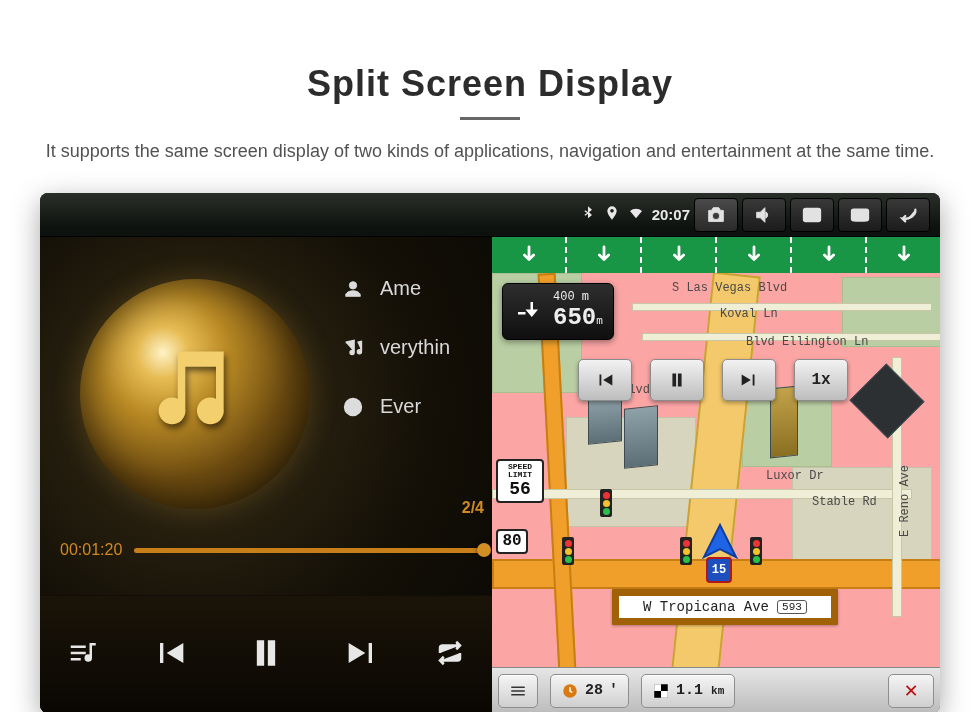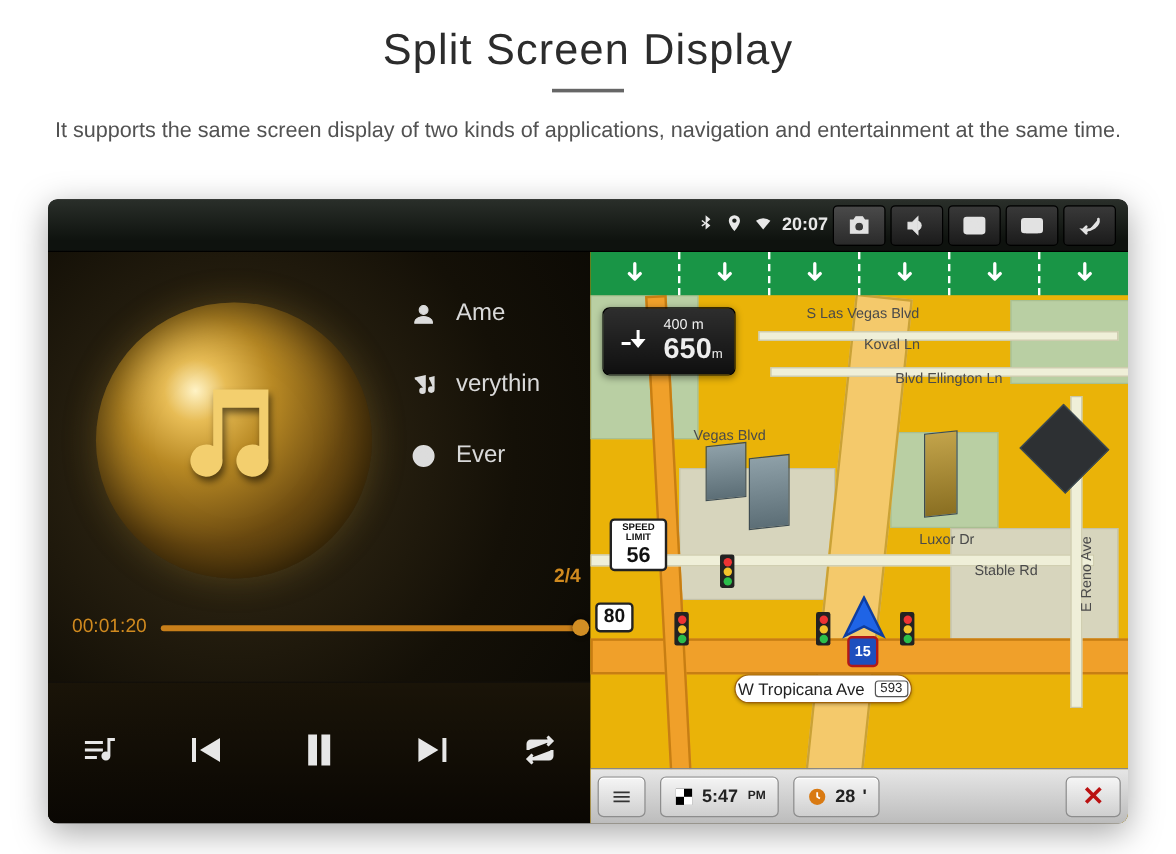--- a/index.html
+++ b/index.html
@@ -8,31 +8,32 @@
     height: 712px;
     font-family: Arial, sans-serif;
     background: #fff;
     color: #3a3a3a;
     overflow: hidden;
     position: relative;
   }
   .header-area { text-align: center; padding: 20px 40px 10px; }
   .title {
     font-size: 36px;
-    font-weight: 400;
+    font-weight: 700;
     color: #2c2c2c;
     letter-spacing: 1px;
+    margin-top: 43px;
   }
   .title-rule {
     width: 60px; height: 3px; background: #666;
     margin: 12px auto 18px;
   }
   .subtitle {
     font-size: 18px; line-height: 1.5; color: #525252;
-    max-width: 900px; margin: 16px auto;
+    max-width: 900px; margin: 0 auto;
   }
   .device-wrap {
     position: relative;
     margin: 18px auto 0;
     width: 900px; height: 520px;
   }
   .screen {
     position: absolute; left: 0; right: 0; top: 0; bottom: 0;
     background: #111; border-radius: 8px;
     overflow: hidden;
@@ -114,23 +115,23 @@
     background: linear-gradient(#1a1408 0%, #0a0703 100%);
     border-top: 1px solid rgba(255,255,255,.03);
   }
   .mc-btn svg { width:40px; height:40px; fill:#e7e7e7; }
   .mc-btn.small svg { width:30px; height:30px; }
   .mc-btn.play svg { width:44px; height:44px; }
 
   
   .pane-map {
     position:absolute; left:452px; right:0; top:44px; bottom:0;
-    background: #eab308;
+    background: #fca5a5;
     overflow:hidden;
-    font-family: Liberation Sans, sans-serif;
+    font-family: Liberation Mono, monospace;
   }
   
   .lane-bar {
     position:absolute; left:0; right:0; top:0; height:36px;
     background:#199546;
     display:flex;
   }
   .lane-cell {
     flex:1; display:flex; align-items:center; justify-content:center;
     border-right:2px dashed #fff;
@@ -237,22 +238,22 @@
   .nb-close {
     width:46px; height:34px; margin-right:6px;
     background:linear-gradient(#f5f5f5,#cfcfcf);
     border:1px solid #8d8d8d; border-radius:5px;
     display:flex; align-items:center; justify-content:center;
     color:#b11; font-size:22px; font-weight:700;
   }
   
   .street-pill {
     position:absolute; left:120px; top:352px;
-    background:#fff; border:1px solid #a16207; border-radius:12px;
-    padding:3px 2px; font-size:14px; color:#222;
+    background:#fff; border:7px solid #a16207; border-radius:1px;
+    padding:3px 24px; font-size:14px; color:#222;
     display:flex; align-items:center; gap:8px;
     box-shadow:0 1px 3px rgba(0,0,0,.3);
   }
   .street-pill .rs {
     background:#fff; border:1px solid #555; border-radius:3px;
     font-size:11px; padding:0 4px;
   }
 </style>
 </head>
 <body>
@@ -454,22 +455,40 @@
       <div class="turn-chip">
         <svg viewBox="0 0 24 24">
             <path d="M14 4v6h-4l5 6 5-6h-4V4zM4 12h6v2H4z"></path>
           </svg>
         <div class="dists">
           <div>400 m</div>
           <div><span class="d-main">650</span><span class="d-unit">m</span></div>
         </div>
       </div>
 
-
-      <div class="sign" style="left:16px;top:222px;width:48px">
+      <div class="map-media">
+        <div class="bt">
+            <svg viewBox="0 0 24 24">
+              <path d="M6 6h2v12H6zM20 6v12l-10-6z"></path>
+            </svg>
+          </div>
+        <div class="bt">
+            <svg viewBox="0 0 24 24">
+              <path d="M7 5h4v14H7zm6 0h4v14h-4z"></path>
+            </svg>
+          </div>
+        <div class="bt">
+            <svg viewBox="0 0 24 24">
+              <path d="M16 6h2v12h-2zM4 6l10 6-10 6z"></path>
+            </svg>
+          </div>
+        <div class="bt">1x</div>
+      </div>
+
+      <div class="sign" style="left:4px;top:222px;width:48px">
         <small>SPEED LIMIT</small>
         <span style="font-size:18px">56</span>
       </div>
       <div class="sign" style="left:4px;top:292px;width:32px;font-size:16px">80</div>
       <div class="shield" style="left:214px;top:320px">15</div>
 
       <div class="tlight" style="left:70px;top:300px">
           <span class="r"></span>
           <span class="y"></span>
           <span class="g"></span>
@@ -500,36 +519,36 @@
         <span>W Tropicana Ave</span>
         <span class="rs">593</span>
       </div>
 
       <div class="nav-bottom">
         <div class="nb-chip">
           <svg viewBox="0 0 24 24">
               <path d="M3 6h18v2H3zm0 5h18v2H3zm0 5h18v2H3z"></path>
             </svg>
         </div>
+        <div class="nb-chip orange">
+          <svg viewBox="0 0 24 24">
+              <circle cx="12" cy="12" r="9" fill="#d97a12"></circle>
+              <path d="M12 7v5l3 2" stroke="#fff" stroke-width="2" fill="none"></path>
+            </svg>
+          <span>28</span>
+            <span>'</span>
+        </div>
         <div class="nb-chip">
           <svg viewBox="0 0 24 24">
               <rect x="3" y="3" width="18" height="18" fill="#000"></rect>
               <rect x="3" y="3" width="9" height="9" fill="#fff"></rect>
               <rect x="12" y="12" width="9" height="9" fill="#fff"></rect>
             </svg>
-          <span>5:47</span>
-            <span style="font-size:10px;margin-left:2px">PM</span>
-        </div>
-        <div class="nb-chip orange">
-          <svg viewBox="0 0 24 24">
-              <circle cx="12" cy="12" r="9" fill="#d97a12"></circle>
-              <path d="M12 7v5l3 2" stroke="#fff" stroke-width="2" fill="none"></path>
-            </svg>
-          <span>28</span>
-            <span>'</span>
+          <span>1.1</span>
+            <span style="font-size:11px;margin-left:2px">km</span>
         </div>
         <div class="nb-spacer"></div>
         <div class="nb-close">✕</div>
       </div>
     </div>
 
   </div>
 </div>
 
 </body></html>

